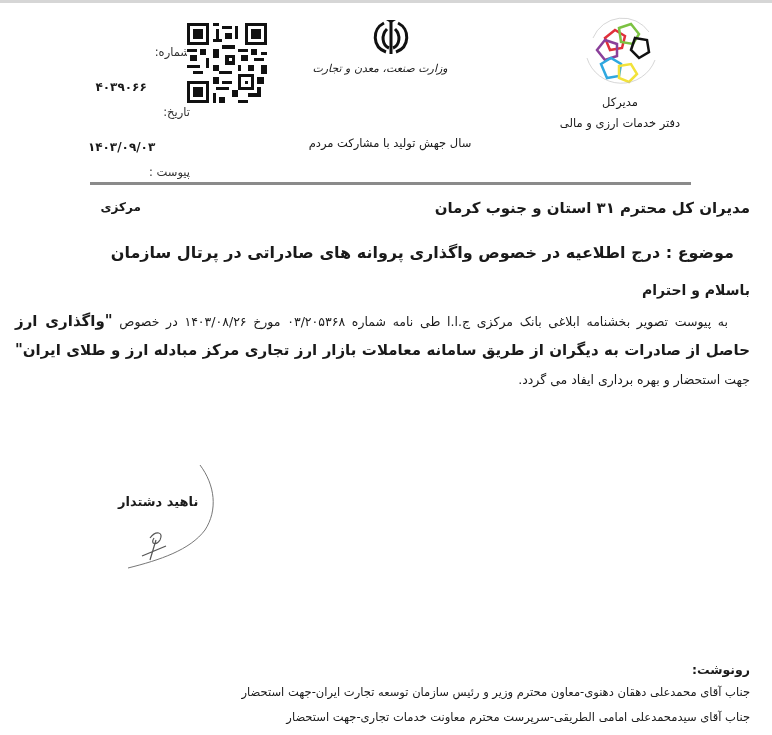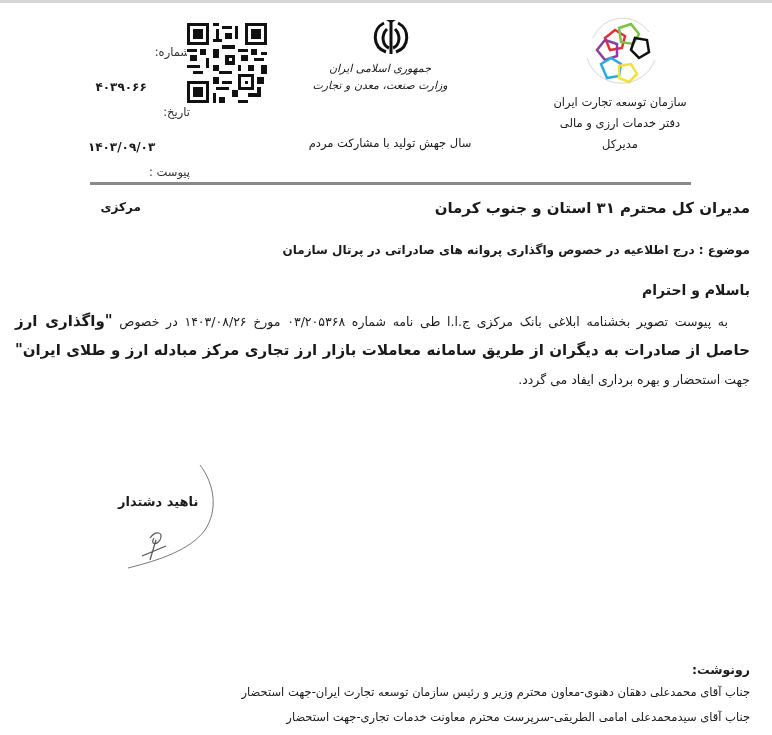--- a/index.html
+++ b/index.html
@@ -26,21 +26,21 @@
   .ministry { left: 310px; top: 60px; width: 140px; text-align: center; font-family: "DejaVu Serif", serif; font-style: italic; font-size: 11px; line-height: 17px; }
   .slogan { left: 295px; top: 136px; width: 190px; text-align: center; font-size: 11.5px; }
 
   
   .logo { left: 557px; top: 8px; width: 130px; height: 90px; }
   .org { left: 540px; top: 92px; width: 160px; text-align: center; font-size: 11.5px; line-height: 21px; }
 
   .divider { left: 90px; top: 182px; width: 601px; height: 3px; background: #8a8a8a; }
 
   .recipient { right: 22px; top: 199px; font-size: 15px; font-weight: bold; }
-  .subject { right: 22px; top: 243px; font-size: 12px; font-weight: bold; }
+  .subject { right: 38px; top: 243px; font-size: 16px; font-weight: bold; }
   .greeting { right: 22px; top: 282px; font-size: 14px; font-weight: bold; }
 
   .body { right: 22px; top: 307px; width: 735px; font-size: 12.5px; line-height: 29px; text-align: justify; }
   .body .lead { padding-right: 22px; }
   .body .quote { font-weight: bold; font-size: 15px; }
 
   .sig-name { left: 118px; top: 494px; font-size: 13px; font-weight: bold; }
   .sig-stroke { left: 120px; top: 460px; width: 110px; height: 115px; }
 
   .cc-title { right: 22px; top: 662px; font-size: 12.5px; font-weight: bold; }
@@ -124,41 +124,39 @@
   <g fill="none" stroke="#111" stroke-width="3">
     <path d="M15 6 C3 12 3 30 17 35"></path>
     <path d="M29 6 C41 12 41 30 27 35"></path>
     <path d="M18 12 C12 18 13 28 20 31"></path>
     <path d="M26 12 C32 18 31 28 24 31"></path>
   </g>
   <rect x="20.5" y="5" width="3" height="32" fill="#111"></rect>
   <path d="M17 3 L27 3 L22 6 Z" fill="#111"></path>
 </svg>
 <div class="abs ministry rtl">
-  <div>جمهوری اسلامی ایران</div>
   <div>وزارت صنعت، معدن و تجارت</div>
 </div>
 <div class="abs slogan rtl">سال جهش تولید با مشارکت مردم</div>
 
 <svg class="abs logo" viewBox="0 0 130 90">
   <g fill="none" stroke-width="2.5">
     <path d="M48 30 l10 -8 l10 6 l-3 12 l-12 2 z" stroke="#e0303a"></path>
     <path d="M40 42 l8 -10 l12 4 l0 12 l-12 4 z" stroke="#8a3f9a"></path>
     <path d="M62 20 l12 -4 l8 10 l-6 10 l-12 -2 z" stroke="#7cc242"></path>
     <path d="M78 30 l12 2 l2 12 l-10 6 l-8 -8 z" stroke="#111"></path>
     <path d="M44 56 l10 -6 l10 6 l-2 12 l-12 2 z" stroke="#2fa8e0"></path>
     <path d="M62 58 l12 -2 l6 10 l-8 8 l-10 -4 z" stroke="#f2e23a"></path>
   </g>
   <path d="M36 30 A32 32 0 0 1 92 24" fill="none" stroke="#bbb" stroke-width="0.6"></path>
   <path d="M30 50 A36 36 0 0 0 98 52" fill="none" stroke="#bbb" stroke-width="0.6"></path>
 </svg>
 <div class="abs org rtl">
-  <div>سازمان توسعه تجارت ایران</div>
+  <div>مدیرکل</div>
   <div>دفتر خدمات ارزی و مالی</div>
-  <div>مدیرکل</div>
 </div>
 
 <div class="abs divider"></div>
 
 <div class="abs recipient rtl">مدیران کل محترم ۳۱ استان و جنوب کرمان</div>
 <div class="abs subject rtl">موضوع : درج اطلاعیه در خصوص واگذاری پروانه های صادراتی در پرتال سازمان</div>
 <div class="abs greeting rtl">باسلام و احترام</div>
 
 <div class="abs body rtl">
   <span class="lead">به پیوست تصویر بخشنامه ابلاغی بانک مرکزی ج.ا.ا طی نامه شماره ۰۳/۲۰۵۳۶۸ مورخ ۱۴۰۳/۰۸/۲۶ در خصوص</span>

